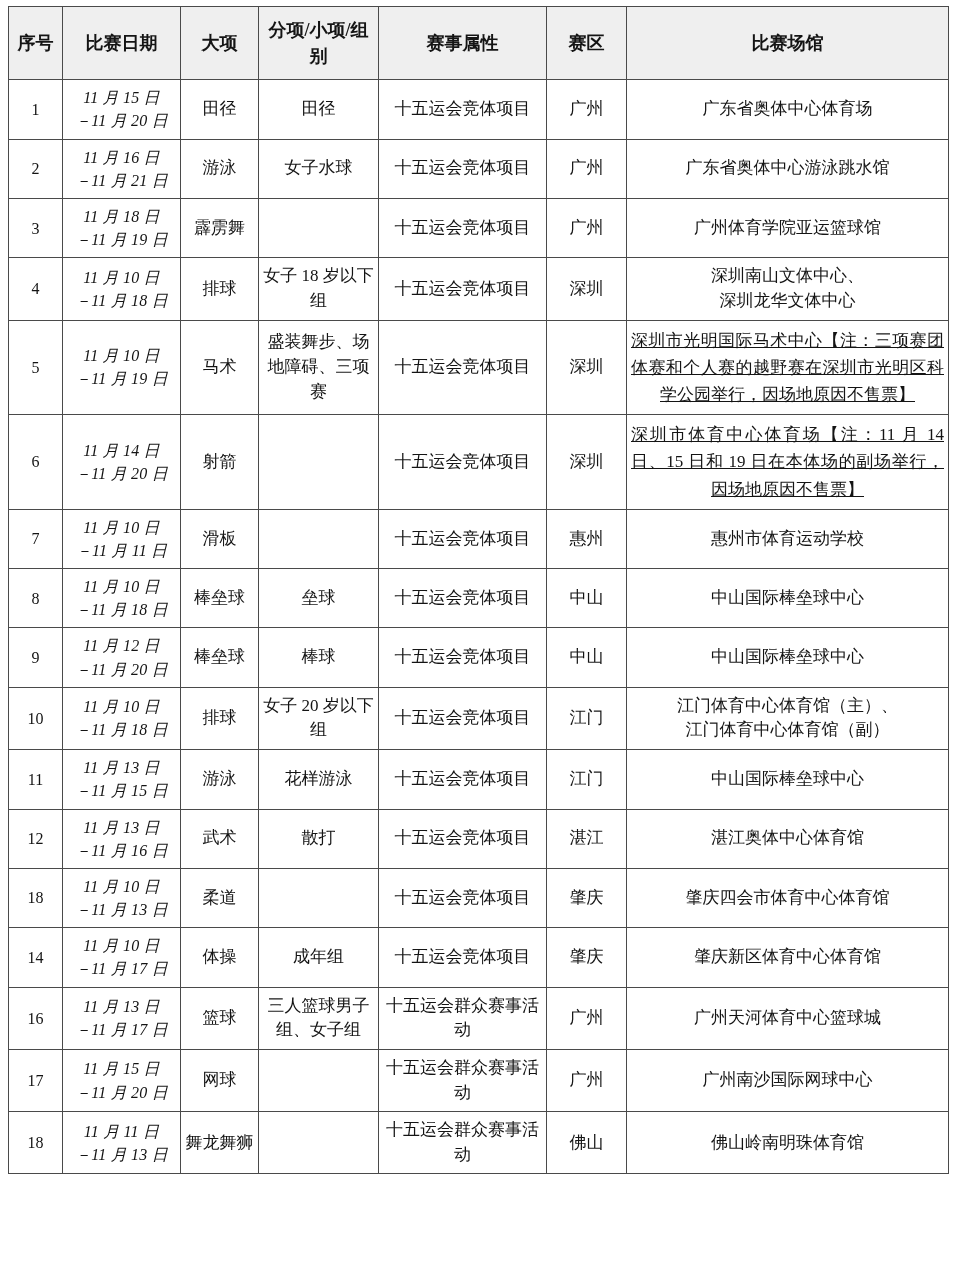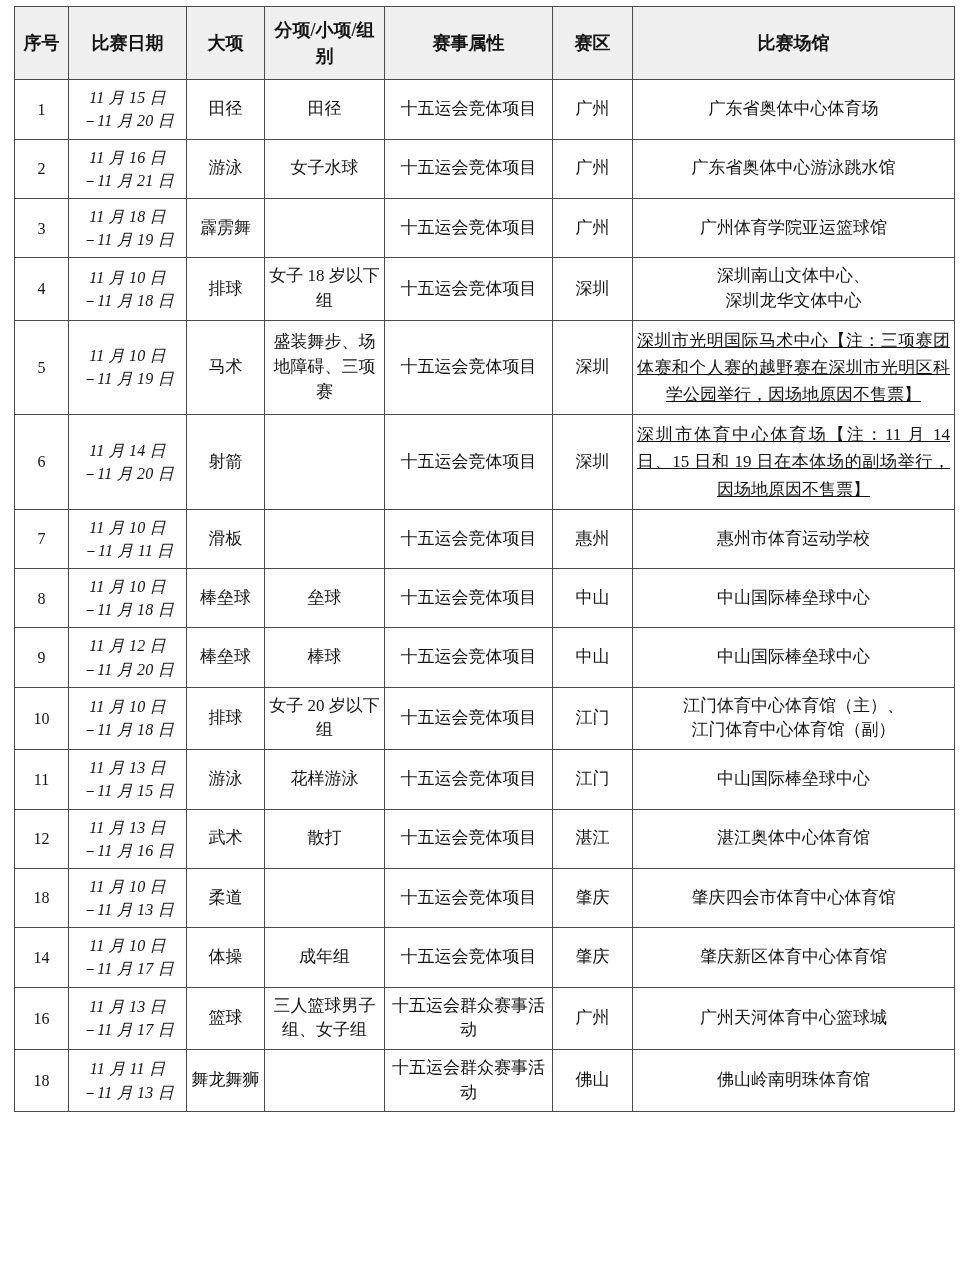--- a/index.html
+++ b/index.html
@@ -8,21 +8,21 @@
     background: #ffffff;
   }
   body {
     width: 960px;
     font-family: "Liberation Serif", "DejaVu Serif", serif;
     color: #141414;
   }
   #schedule-wrap {
     width: 780px;
     box-sizing: border-box;
-    padding: 6px 10px 4px 14px;
+    padding: 6px 10px 4px 8px;
   }
   table.schedule {
     border-collapse: collapse;
     width: 940px;
     table-layout: fixed;
     font-size: 17px;
   }
   table.schedule th,
   table.schedule td {
     border: 1px solid #4a4a4a;
@@ -221,20 +221,29 @@
         <tr>
           <td class="num">16</td>
           <td class="date">11 月 13 日<br>－11 月 17 日</td>
           <td>篮球</td>
           <td>三人篮球男子组、女子组</td>
           <td>十五运会群众赛事活动</td>
           <td>广州</td>
           <td class="venue">广州天河体育中心篮球城</td>
         </tr>
         <tr>
+          <td class="num">17</td>
+          <td class="date">11 月 15 日<br>－11 月 20 日</td>
+          <td>网球</td>
+          <td></td>
+          <td>十五运会群众赛事活动</td>
+          <td>广州</td>
+          <td class="venue">广州南沙国际网球中心</td>
+        </tr>
+        <tr>
           <td class="num">18</td>
           <td class="date">11 月 11 日<br>－11 月 13 日</td>
           <td>舞龙舞狮</td>
           <td></td>
           <td>十五运会群众赛事活动</td>
           <td>佛山</td>
           <td class="venue">佛山岭南明珠体育馆</td>
         </tr>
       </tbody>
   </table>

